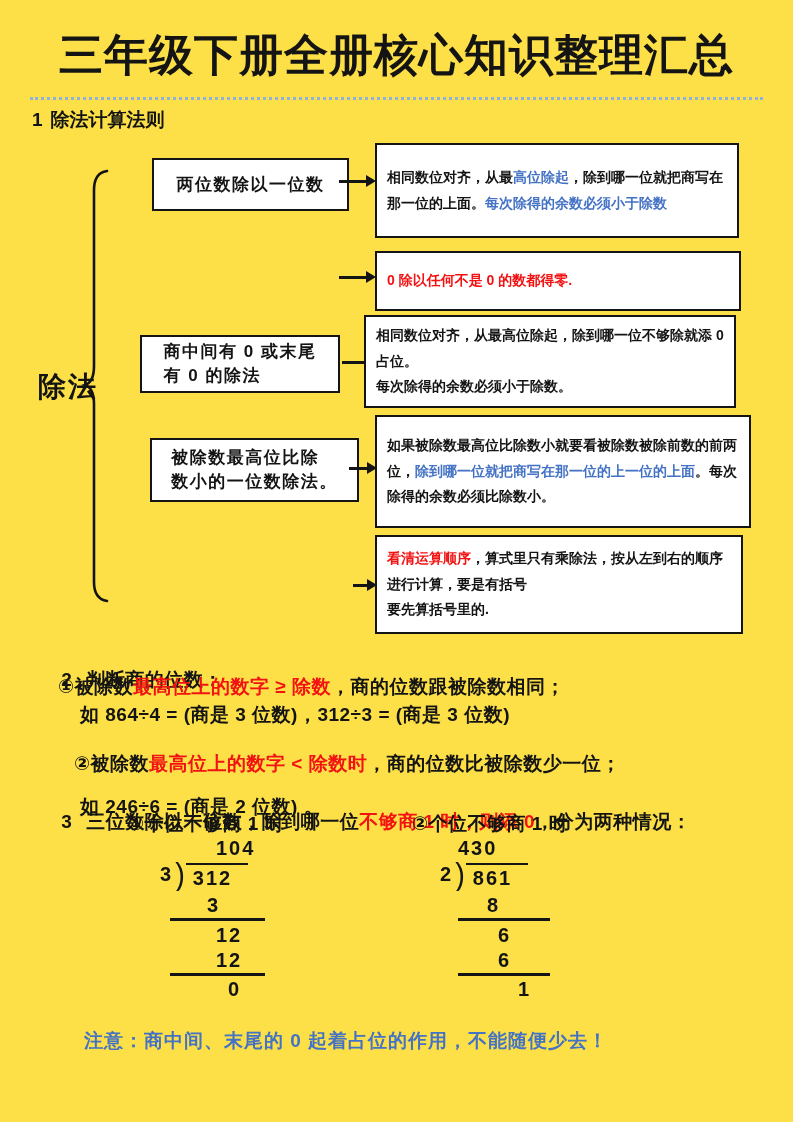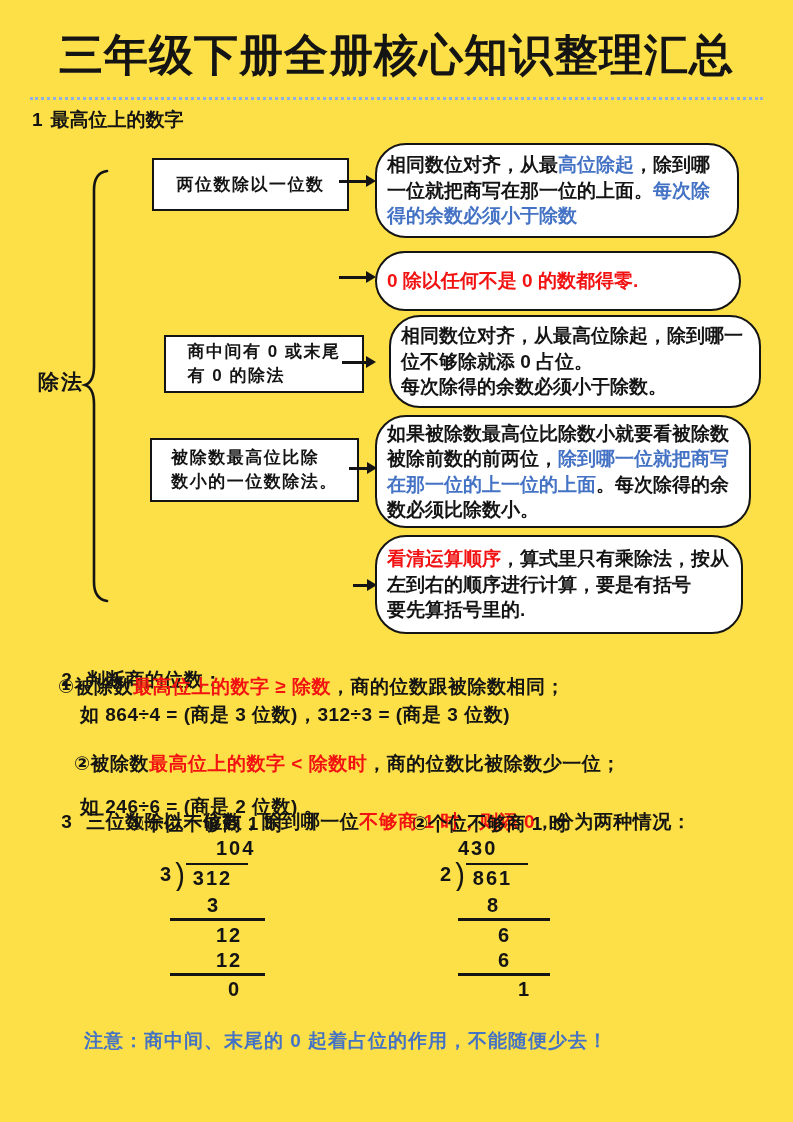--- a/index.html
+++ b/index.html
@@ -8,48 +8,48 @@
         font-family:"Liberation Sans","DejaVu Sans",sans-serif;color:var(--ink);font-weight:bold;}
   .abs{position:absolute;}
   .page-title{top:26px;left:0;width:100%;text-align:center;font-size:44px;letter-spacing:1px;}
   .divider{top:97px;left:30px;width:733px;border-top:3px dotted var(--divider);height:0;}
   .sec-head{font-size:19px;}
   .sec-num{display:inline-block;margin-right:14px;}
   .box{position:absolute;border:2px solid var(--ink);background:#fff;display:flex;align-items:center;}
   .topic-box{justify-content:center;font-size:17px;line-height:24px;letter-spacing:1.5px;
              text-align:left;padding:2px 6px;}
   .topic-text{white-space:pre;}
-  .rule-box{padding:3px 10px;font-size:19px;line-height:25.5px;border-radius:31px;}
+  .rule-box{padding:3px 10px;font-size:14px;line-height:25.5px;}
   .rule-text{white-space:pre-wrap;}
   .c-k{color:var(--ink);} .c-b{color:var(--blue);} .c-r{color:var(--red);}
   .arrow{position:absolute;height:2.5px;background:var(--ink);}
   .arrow::after{content:'';position:absolute;right:-9px;top:-5px;width:0;height:0;
                 border-left:10px solid var(--ink);border-top:6px solid transparent;border-bottom:6px solid transparent;}
-  .root-label{font-size:21px;letter-spacing:2px;}
+  .root-label{font-size:28px;letter-spacing:2px;}
   .body-line{font-size:19px;letter-spacing:0.5px;white-space:pre;}
   .ld{position:absolute;width:140px;height:170px;font-size:20px;}
   .ld-num{position:absolute;letter-spacing:2px;}
   .ld-row{position:absolute;display:flex;align-items:flex-start;}
   .ld-divisor{letter-spacing:0;}
   .ld-paren{font-weight:400;font-size:29px;line-height:22px;transform:scaleY(1.05);margin:0 1px 0 4px;}
   .ld-dividend{border-top:2.5px solid var(--ink);padding:2px 16px 0 7px;letter-spacing:2px;}
   .hline{position:absolute;height:2.5px;background:var(--ink);}
   .note{font-size:19px;color:var(--blue);letter-spacing:1px;}
   svg.brace{position:absolute;overflow:visible;}
 </style>
 </head>
 <body>
 
 <div id="page">
 
   <div class="abs page-title">三年级下册全册核心知识整理汇总</div>
   <div class="abs divider"></div>
 
   <div class="abs sec-head" style="left:32px;top:107px;">
-    <span class="sec-num" style="margin-right:8px;">1</span><span>最高位上的数字</span>
+    <span class="sec-num" style="margin-right:8px;">1</span><span>除法计算法则</span>
   </div>
 
   <div class="abs root-label" style="left:38px;top:368px;">除法</div>
 
   <svg class="brace" style="left:82px;top:169px;" width="28" height="434" viewBox="0 0 28 434">
     <path d="M 25 2 Q 12 4 12 21 L 12 197 Q 12 213 3 216 Q 12 219 12 235 L 12 413 Q 12 430 25 432" fill="none" stroke="#141414" stroke-width="2.6" stroke-linecap="round"></path>
   </svg>
 
   <div class="box topic-box" style="left:152px;top:158px;width:181px;height:45px;">
     <span class="topic-text">两位数除以一位数</span>
@@ -57,26 +57,26 @@
   <div class="arrow" style="left:339px;top:180px;width:28px;"></div>
   <div class="box rule-box" style="left:375px;top:143px;width:340px;height:85px;">
     <div class="rule-text"><span class="c-k">相同数位对齐，从最</span><span class="c-b">高位除起</span><span class="c-k">，除到哪一位就把商写在那一位的上面。</span><span class="c-b">每次除得的余数必须小于除数</span></div>
   </div>
 
   <div class="arrow" style="left:339px;top:276px;width:28px;"></div>
   <div class="box rule-box" style="left:375px;top:251px;width:342px;height:50px;text-align:center;">
     <div class="rule-text"><span class="c-r">0 除以任何不是 0 的数都得零.</span></div>
   </div>
 
-  <div class="box topic-box" style="left:164px;top:335px;width:184px;height:50px;">
+  <div class="box topic-box" style="left:140px;top:335px;width:184px;height:50px;">
     <span class="topic-text">商中间有 0 或末尾
 有 0 的除法</span>
   </div>
   <div class="arrow" style="left:342px;top:361px;width:25px;"></div>
-  <div class="box rule-box" style="left:389px;top:315px;width:348px;height:83px;">
+  <div class="box rule-box" style="left:364px;top:315px;width:348px;height:83px;">
     <div class="rule-text"><span class="c-k">相同数位对齐，从最高位除起，除到哪一位不够除就添 0 占位。
 每次除得的余数必须小于除数。</span></div>
   </div>
 
   <div class="box topic-box" style="left:150px;top:438px;width:193px;height:56px;">
     <span class="topic-text">被除数最高位比除
 数小的一位数除法。</span>
   </div>
   <div class="arrow" style="left:349px;top:467px;width:19px;"></div>
   <div class="box rule-box" style="left:375px;top:415px;width:352px;height:103px;justify-content:center;">

